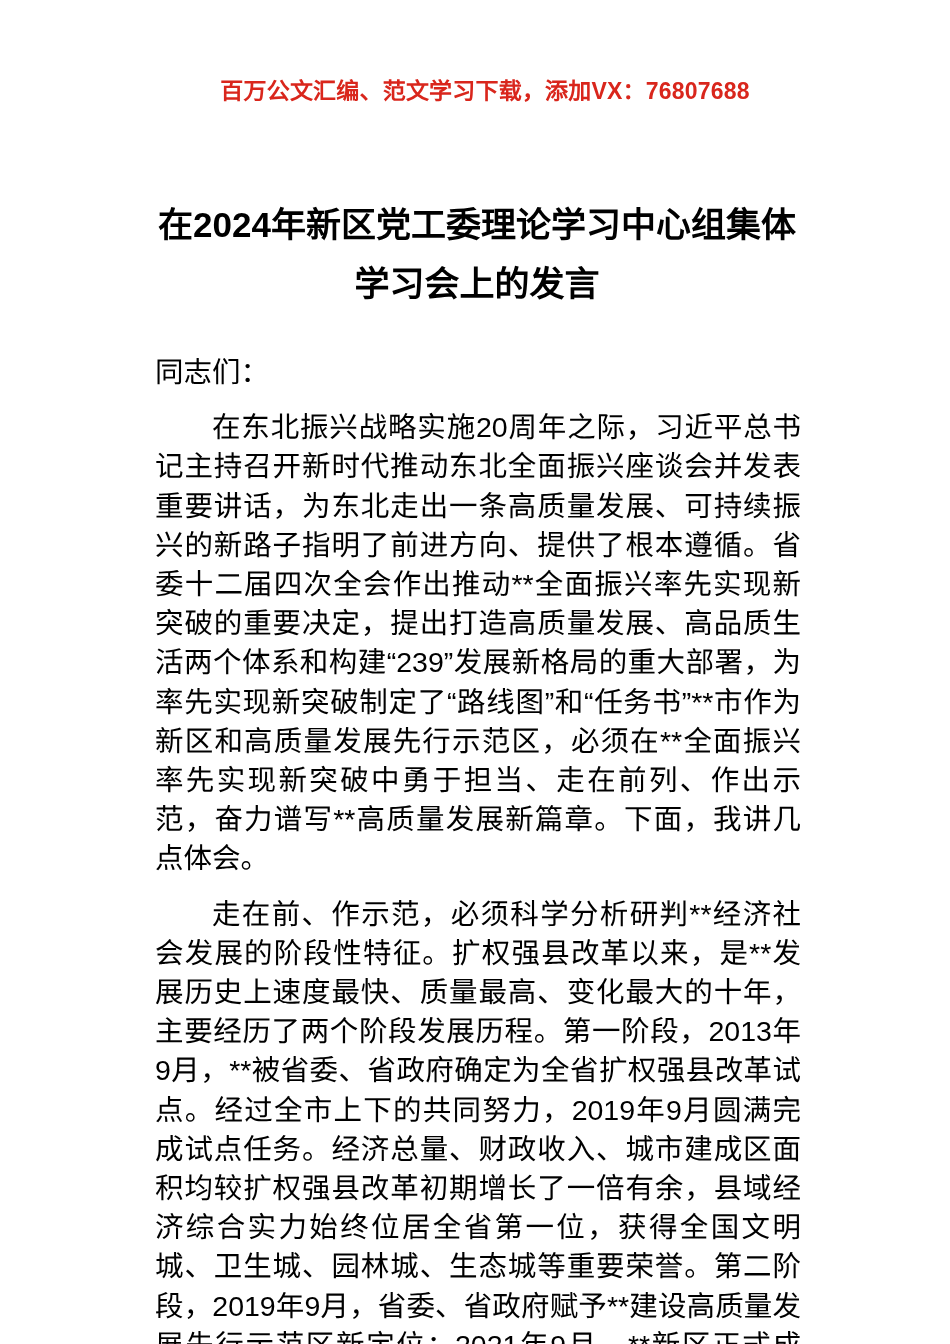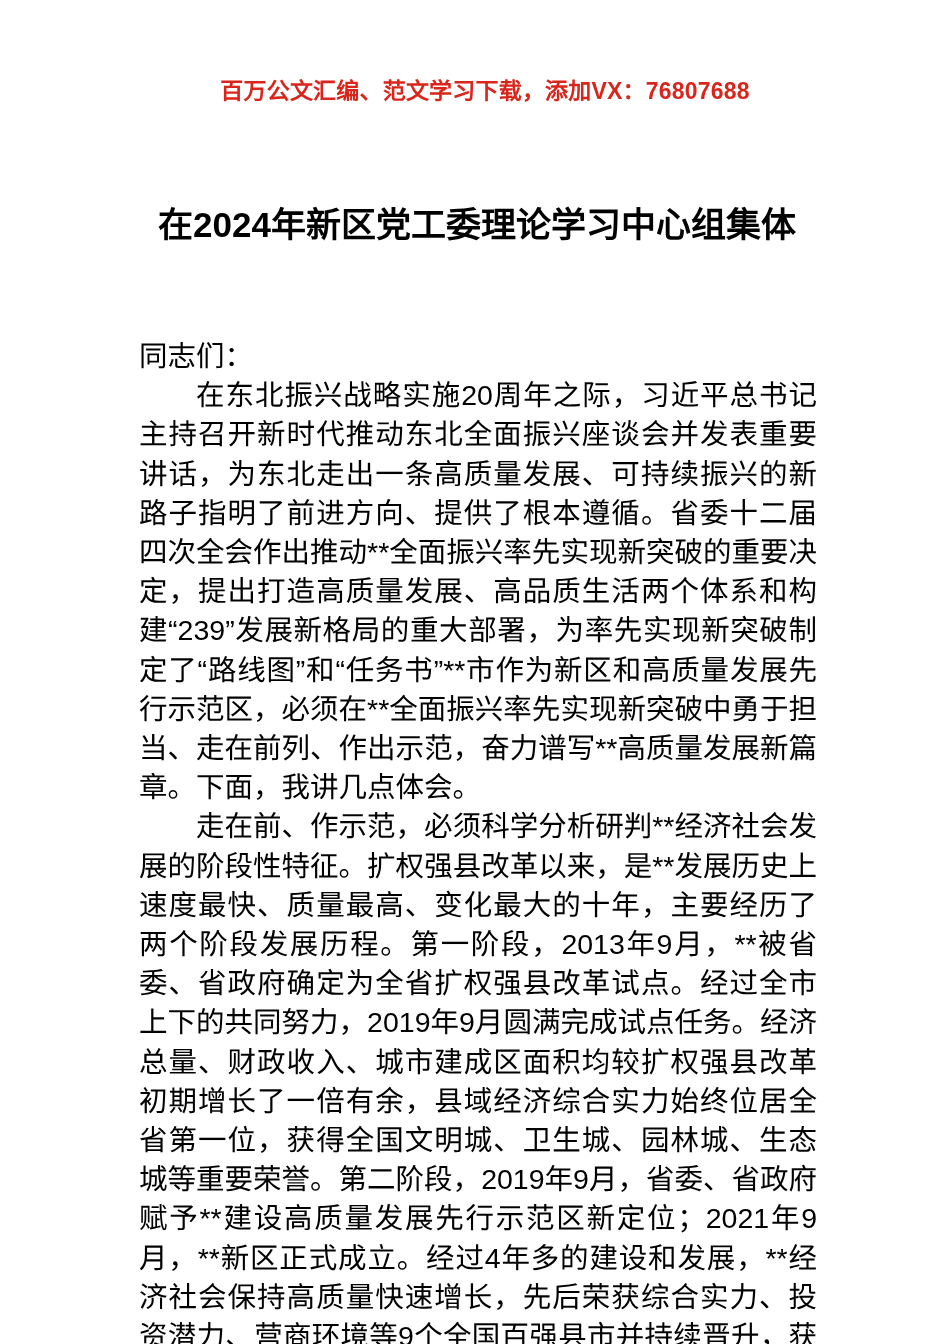--- a/index.html
+++ b/index.html
@@ -69,21 +69,21 @@
 
   
   .doc-body {
     position: absolute;
     top: 337px;
     left: 139px;
     width: 678px;
   }
 
   .para {
-    margin: 0;
+    margin: 16px;
     font-size: 28.5px;
     line-height: 39.2px;
     text-align: justify;
     text-align-last: left;
     text-justify: inter-ideograph;
     letter-spacing: 0px;
     word-break: break-all;
     font-family: "Liberation Sans", "DejaVu Sans", sans-serif;
   }
 
@@ -99,20 +99,21 @@
 <body>
 
 <div class="page">
 
   <div class="promo-banner">
     <span class="promo-text">百万公文汇编、范文学习下载，添加VX：76807688</span>
   </div>
 
   <h1 class="doc-title">
     <span class="title-line">在2024年新区党工委理论学习中心组集体</span>
+    <span class="title-line">学习会上的发言</span>
   </h1>
 
   <div class="doc-body">
 
     <p class="para salutation">同志们：</p>
 
     <p class="para indent">在东北振兴战略实施20周年之际，习近平总书记主持召开新时代推动东北全面振兴座谈会并发表重要讲话，为东北走出一条高质量发展、可持续振兴的新路子指明了前进方向、提供了根本遵循。省委十二届四次全会作出推动**全面振兴率先实现新突破的重要决定，提出打造高质量发展、高品质生活两个体系和构建“239”发展新格局的重大部署，为率先实现新突破制定了“路线图”和“任务书”**市作为新区和高质量发展先行示范区，必须在**全面振兴率先实现新突破中勇于担当、走在前列、作出示范，奋力谱写**高质量发展新篇章。下面，我讲几点体会。</p>
 
     <p class="para indent">走在前、作示范，必须科学分析研判**经济社会发展的阶段性特征。扩权强县改革以来，是**发展历史上速度最快、质量最高、变化最大的十年，主要经历了两个阶段发展历程。第一阶段，2013年9月，**被省委、省政府确定为全省扩权强县改革试点。经过全市上下的共同努力，2019年9月圆满完成试点任务。经济总量、财政收入、城市建成区面积均较扩权强县改革初期增长了一倍有余，县域经济综合实力始终位居全省第一位，获得全国文明城、卫生城、园林城、生态城等重要荣誉。第二阶段，2019年9月，省委、省政府赋予**建设高质量发展先行示范区新定位；2021年9月，**新区正式成立。经过4年多的建设和发展，**经济社会保持高质量快速增长，先后荣获综合实力、投资潜力、营商环境等9个全国百强县市并持续晋升，获评平安中国建设示范市、全国“两山”实践创新基地等</p>
 

